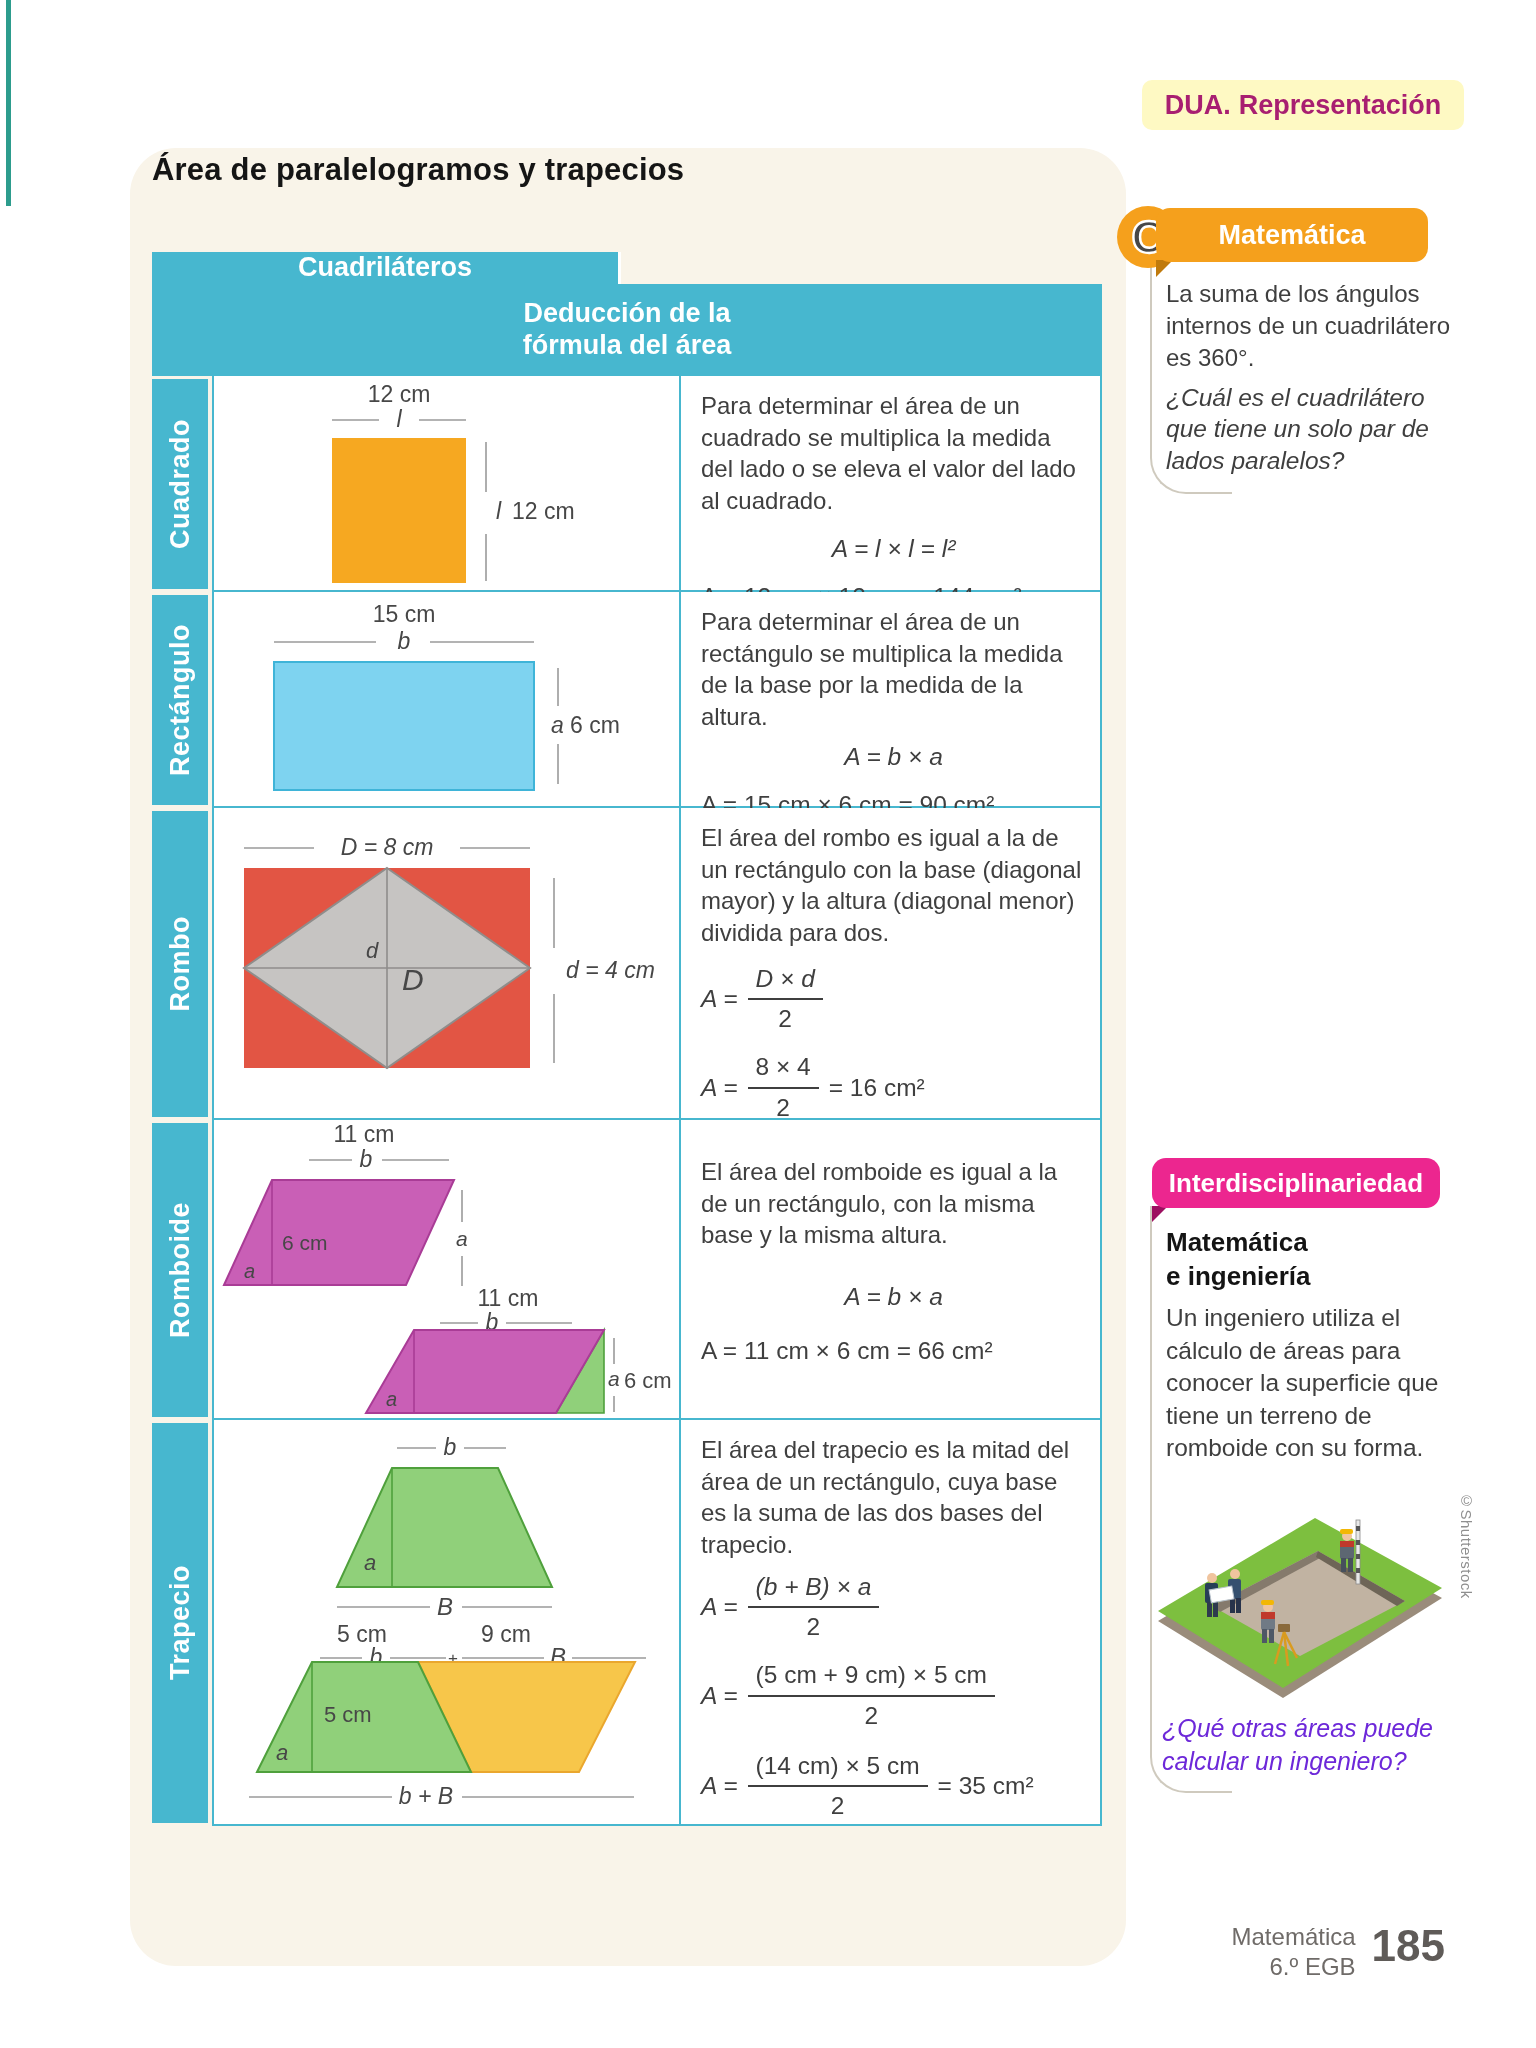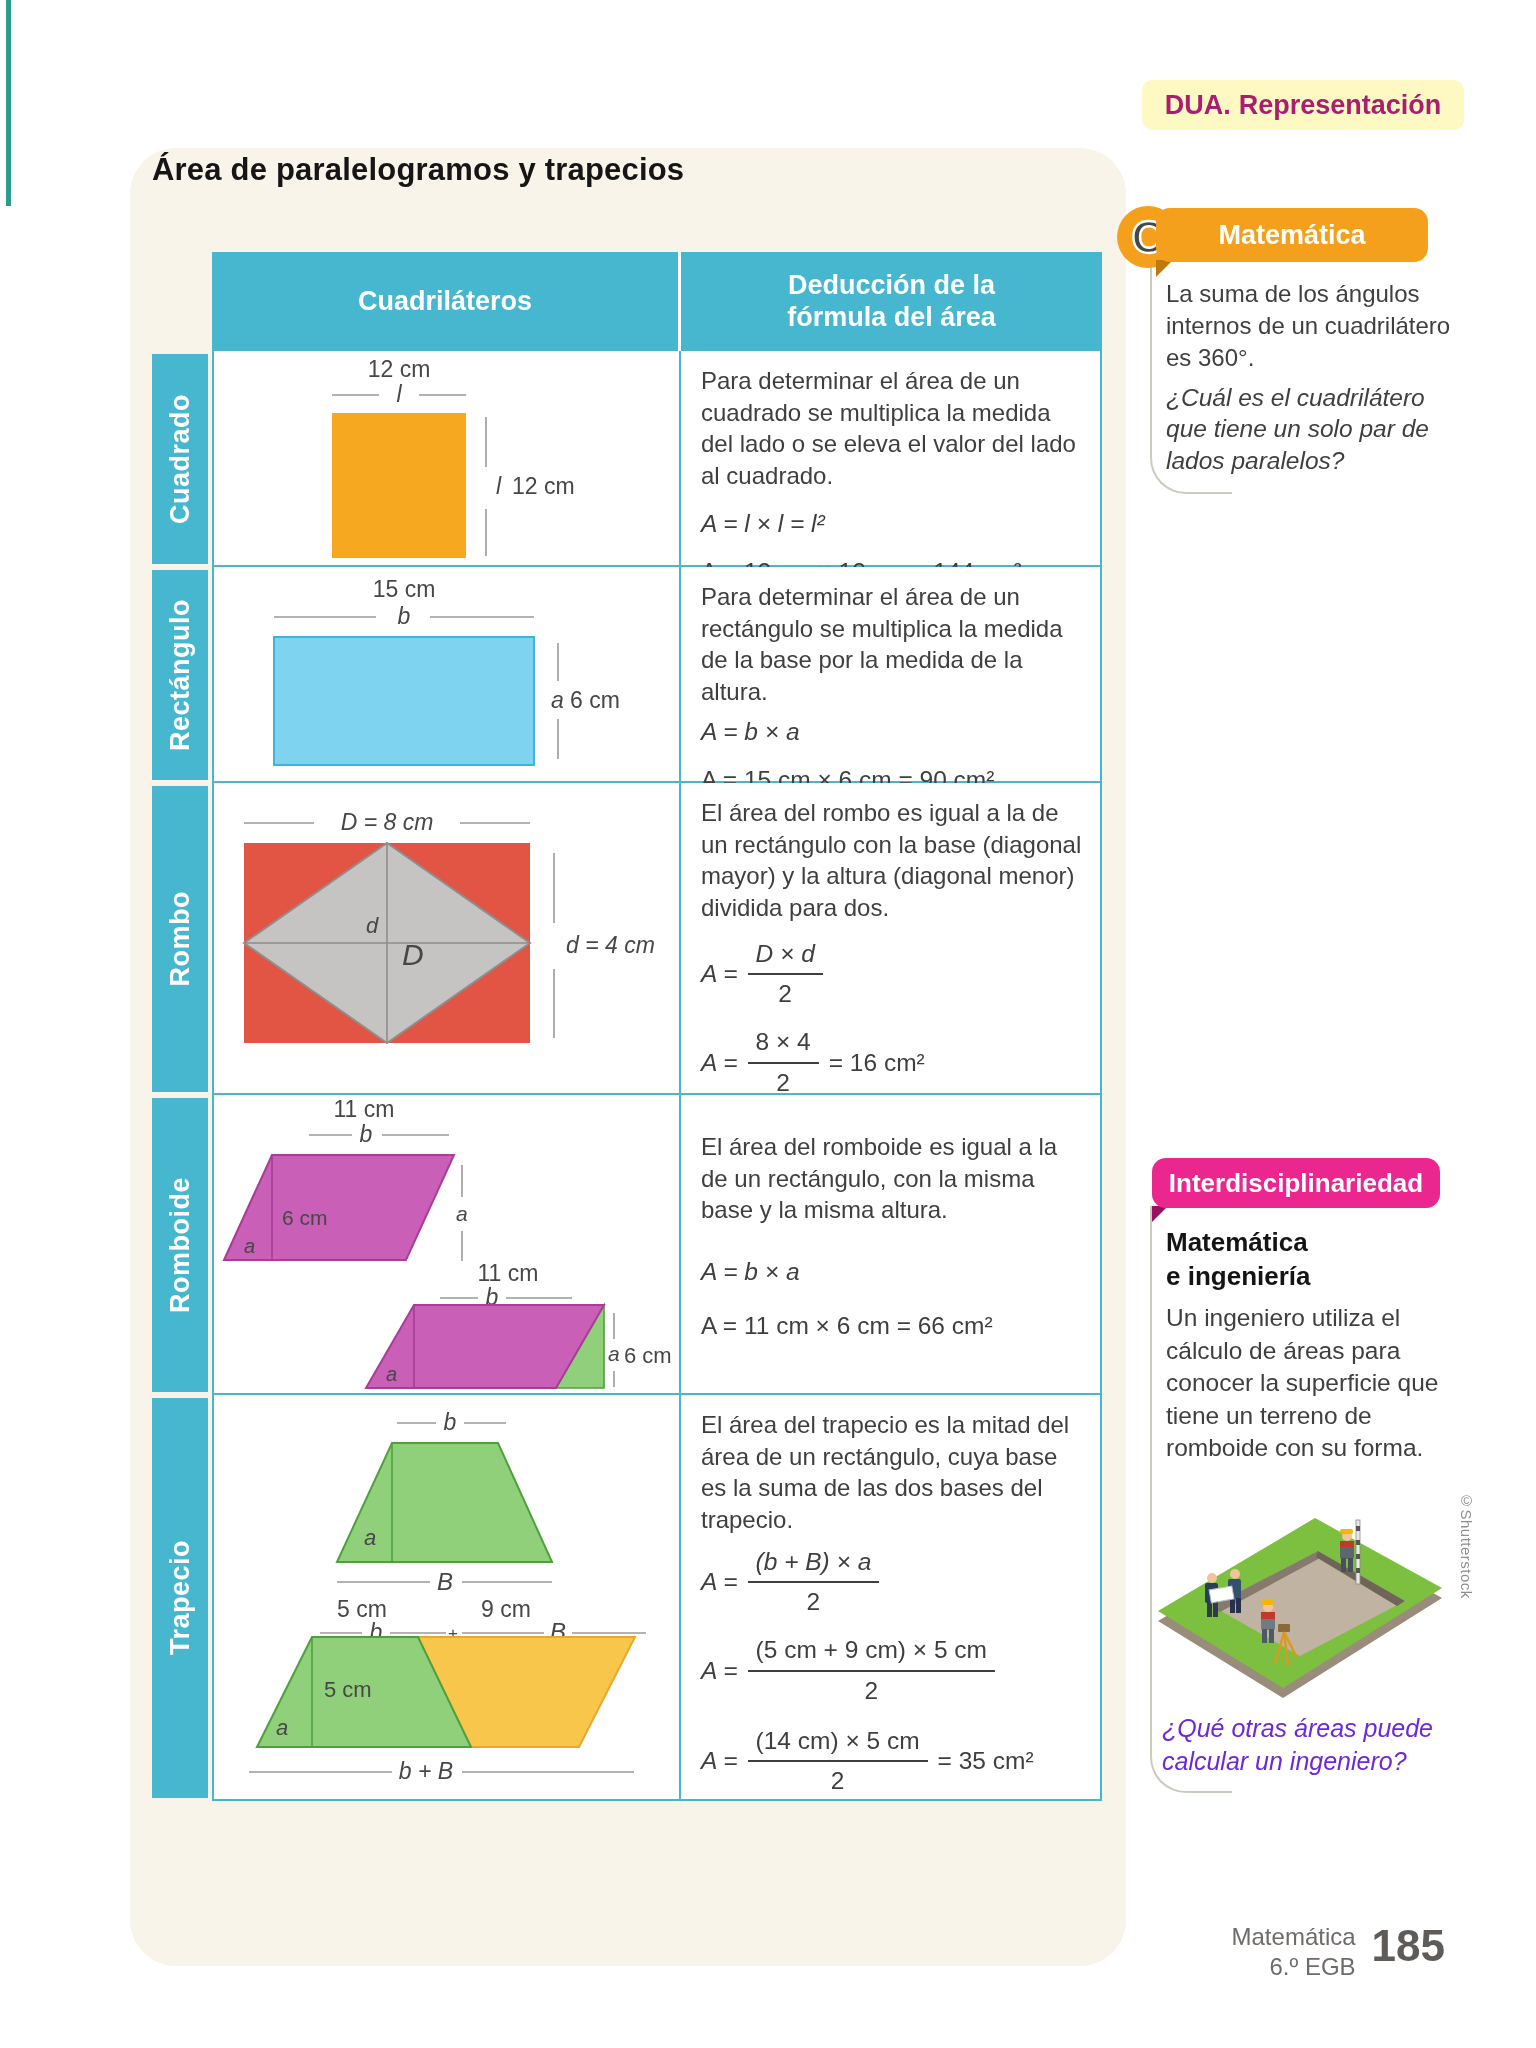--- a/index.html
+++ b/index.html
@@ -3,33 +3,33 @@
 <meta charset="utf-8">
 <style>
   html,body{margin:0;padding:0;background:#ffffff;}
   .page{position:relative;width:1536px;height:2048px;background:#ffffff;font-family:"Liberation Sans",sans-serif;overflow:hidden;}
   .corner-line{position:absolute;left:6px;top:0;width:5px;height:206px;background:#2d9c8d;}
   .cream{position:absolute;left:130px;top:148px;width:996px;height:1818px;background:#f9f4e9;border-radius:46px;}
   .title{position:absolute;left:152px;top:152px;margin:0;font-size:31px;font-weight:700;color:#151515;letter-spacing:.2px;}
 
   
   .dtable{position:absolute;left:152px;top:252px;width:950px;}
-  .dhead{display:flex;height:99px;}
+  .dhead{display:flex;height:124px;flex-direction:column;}
   .dhead .spacer{width:60px;}
   .hcell{background:#47b7cf;color:#fff;font-weight:700;font-size:27px;display:flex;flex-direction:column;align-items:center;justify-content:center;line-height:1.18;box-sizing:border-box;text-align:center;}
   .hshapes{width:469px;border-right:3px solid #fff;}
   .hded{flex:1;}
   .drow{display:flex;align-items:stretch;}
   .dlabel{width:56px;margin:3px 4px 3px 0;background:#47b7cf;display:flex;align-items:center;justify-content:center;}
   .dlabel span{writing-mode:vertical-rl;transform:rotate(180deg);color:#fff;font-size:27px;font-weight:700;letter-spacing:.5px;}
   .rowbody{display:flex;flex:1;border:2.5px solid #47b7cf;border-top:none;background:#fff;box-sizing:border-box;}
   .cell-shape{width:467px;border-right:2.5px solid #47b7cf;position:relative;box-sizing:border-box;}
   .cell-text{flex:1;padding:14px 14px 0 20px;color:#3f3f3f;font-size:24px;line-height:1.32;}
   .fline{margin-top:16px;font-size:24.5px;color:#3f3f3f;}
-  .it{font-style:italic;}
+  .it{font-style:italic;text-align:center;}
   .ffrac{display:flex;align-items:center;margin-top:12px;color:#3f3f3f;font-size:24.5px;}
   .ffrac .lhs{font-style:italic;margin-right:10px;}
   .frac{display:inline-flex;flex-direction:column;align-items:center;text-align:center;}
   .frac .num{padding:0 8px 3px;}
   .frac .den{border-top:2px solid #3f3f3f;padding:3px 8px 0;width:100%;box-sizing:border-box;}
   .ffrac .res{margin-left:10px;}
 
   svg text{fill:#474747;font-family:"Liberation Sans",sans-serif;}
   .dimline{stroke:#9a9a9a;stroke-width:1.6;}
   .vartxt{font-style:italic;}

